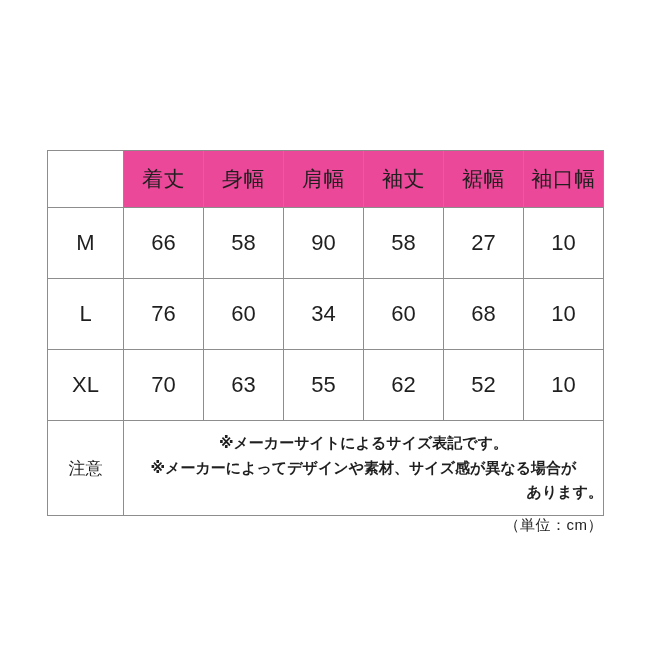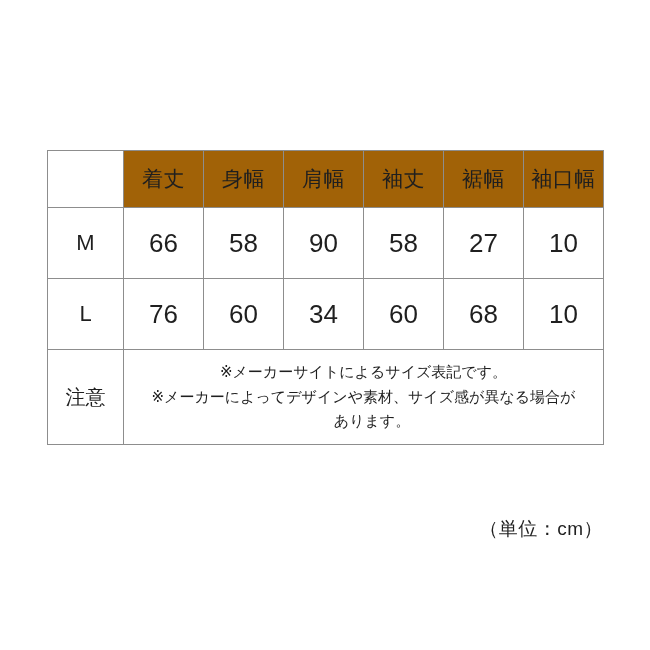--- a/index.html
+++ b/index.html
@@ -35,59 +35,61 @@
     font-weight: normal;
     color: #1f1f1f;
   }
   
   col.c-label { width: 76px; }
   col.c-data  { width: 80px; }
 
   thead th {
     height: 56px;
     font-size: 21px;
-    background: #a16207;
+    background: #ec4899;
     letter-spacing: 0.5px;
   }
   thead th.corner { background: #ffffff; }
 
   tbody td.row-label {
     height: 70px;
     font-size: 22px;
   }
   tbody td.data {
     height: 70px;
-    font-size: 26px;
+    font-size: 22px;
   }
   tr.note-row td.row-label {
     height: 94px;
-    font-size: 20px;
+    font-size: 17px;
     font-family: Liberation Serif, serif;
   }
   td.note-cell {
     text-align: left;
     vertical-align: middle;
     padding: 12px 10px 12px 16px;
     font-size: 15px;
     line-height: 1.65;
     color: #1f1f1f;
   }
   .note-line {
     white-space: nowrap;
+    font-weight: bold;
   }
   .note-line.indent {
     padding-left: 17px;
+    text-align: right;
   }
   .unit {
     position: absolute;
     left: 47px;
     top: 516px;
     width: 556px;
     text-align: right;
-    font-size: 19px;
+    font-size: 15px;
     color: #1f1f1f;
     letter-spacing: 0.5px;
   }
 </style>
 </head>
 <body>
 
 <div class="sheet">
   <table class="size-table">
     <colgroup>
@@ -122,20 +124,29 @@
       </tr>
       <tr>
         <td class="row-label">L</td>
         <td class="data">76</td>
         <td class="data">60</td>
         <td class="data">34</td>
         <td class="data">60</td>
         <td class="data">68</td>
         <td class="data">10</td>
       </tr>
+      <tr>
+        <td class="row-label">XL</td>
+        <td class="data">70</td>
+        <td class="data">63</td>
+        <td class="data">55</td>
+        <td class="data">62</td>
+        <td class="data">52</td>
+        <td class="data">10</td>
+      </tr>
       <tr class="note-row">
         <td class="row-label">注意</td>
         <td class="note-cell" colspan="6">
           <div class="note-line">※メーカーサイトによるサイズ表記です。</div>
           <div class="note-line">※メーカーによってデザインや素材、サイズ感が異なる場合が</div>
           <div class="note-line indent">あります。</div>
         </td>
       </tr>
     </tbody>
   </table>

